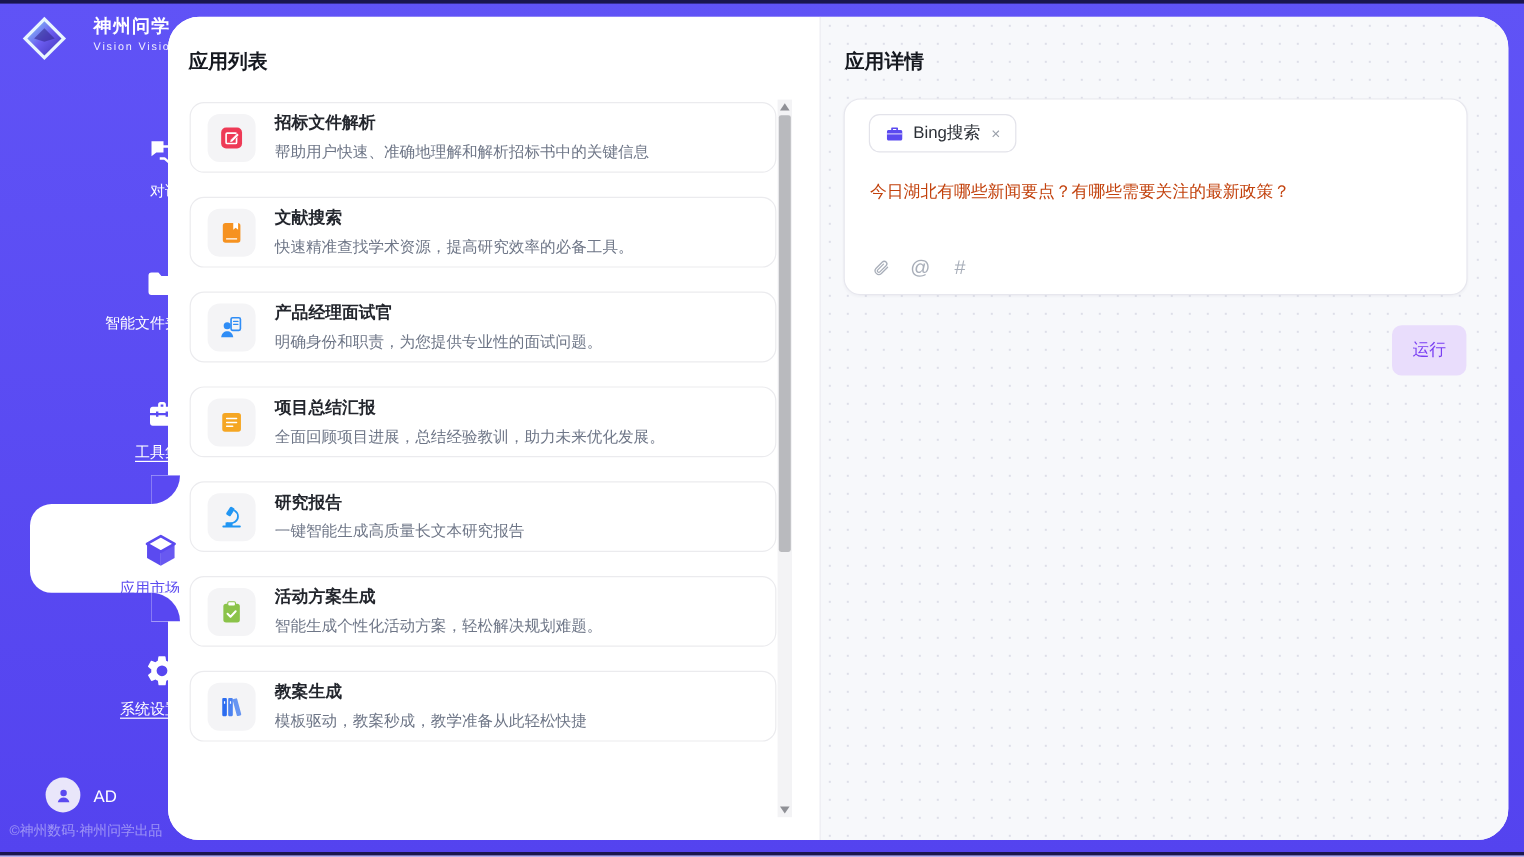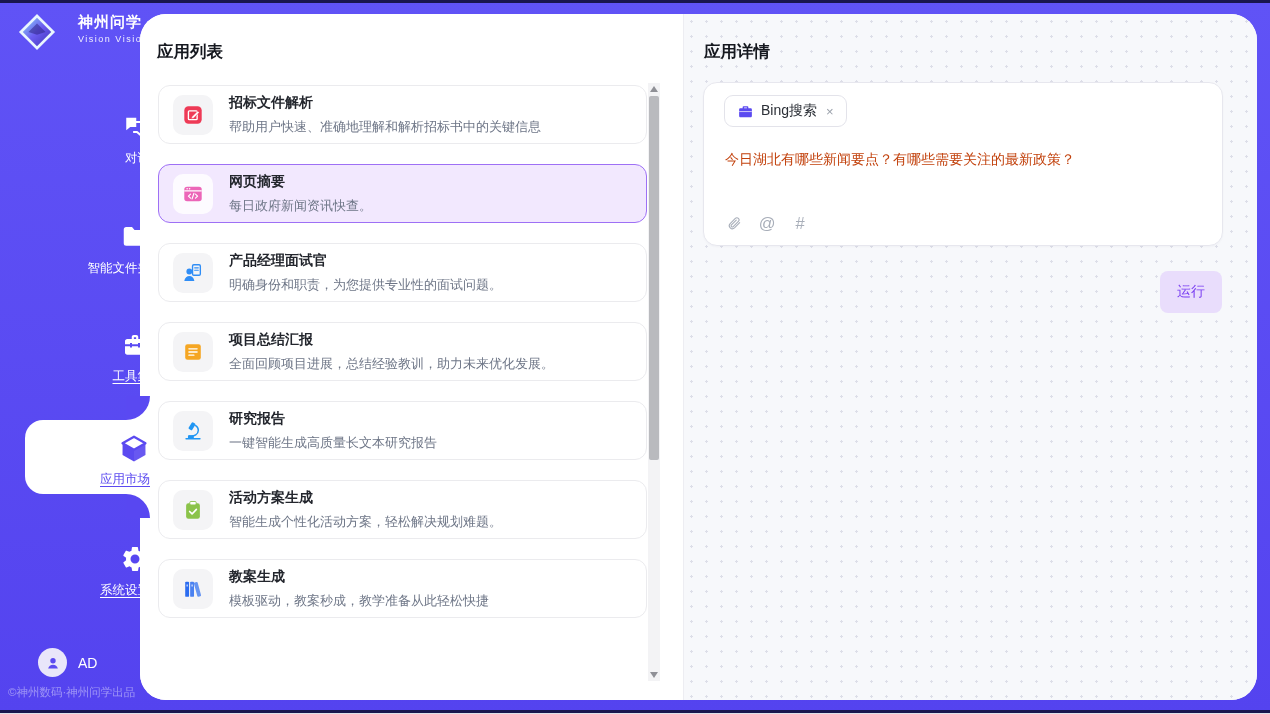--- a/index.html
+++ b/index.html
@@ -17,21 +17,21 @@
   .sidebar{position:absolute;left:0;top:0;width:150px;height:714px;z-index:3;color:#fff}
   .logo{position:absolute;left:18px;top:13px;display:flex;align-items:flex-start;gap:22px}
   .logo svg{width:38px;height:38px}
   .brand-name{font-size:15px;font-weight:700;letter-spacing:1px}
   .brand-sub{font-size:9px;color:rgba(255,255,255,.9);letter-spacing:1.5px;margin-top:2px}
   .nav-item{position:absolute;left:0;width:150px;text-align:right;cursor:pointer}
   .nav-item .nav-icon{display:inline-block;width:30px;height:30px;color:#fff}
   .nav-item .nav-icon svg{width:100%;height:100%}
   .nav-label{display:block;font-size:12.5px;margin-top:4px;color:#fff}
   .nav-label.u{text-decoration:underline;text-underline-offset:3px}
-  .nav-item.active{left:25px;width:125px;height:74px;background:#fff;border-radius:18px 0 0 18px;padding-top:13px}
+  .nav-item.active{left:25px;width:125px;height:74px;background:#fff;border-radius:18px 0 0 18px;padding-top:23px}
   .nav-item.active .nav-icon{color:#5b4af0;width:32px;height:32px}
   .nav-item.active .nav-label{color:#5b4af0;margin-top:2px}
   .ear{position:absolute;right:0;width:24px;height:24px;background:#fff;overflow:hidden}
   .ear-top{top:-24px}
   .ear-top::before{content:"";position:absolute;inset:0;background:#5a49f2;border-bottom-right-radius:24px}
   .ear-bottom{bottom:-24px}
   .ear-bottom::before{content:"";position:absolute;inset:0;background:#5847f1;border-top-right-radius:24px}
   .user-row{position:absolute;left:38px;top:648px;display:flex;align-items:center;gap:11px;cursor:pointer}
   .avatar{width:29px;height:29px;border-radius:50%;background:#e9e6fa;display:flex;align-items:center;justify-content:center;color:#5b4af0}
   .avatar svg{width:18px;height:18px}
@@ -148,33 +148,31 @@
               <rect x="2.5" y="2.5" width="19" height="19" rx="4.5" fill="currentColor"></rect>
               <rect x="7" y="7.5" width="9.5" height="9.5" rx="1" fill="none" stroke="#fff" stroke-width="1.5"></rect>
               <path d="M10.8 13.9l6.3-6.3 1.7 1.7-6.3 6.3-2.2.5.5-2.2z" fill="#fff" stroke="currentColor" stroke-width=".6"></path>
             </svg>
           </span>
           <span class="app-texts">
             <span class="app-title" style="display: block;">招标文件解析</span>
             <span class="app-desc" style="display: block;">帮助用户快速、准确地理解和解析招标书中的关键信息</span>
           </span>
         </div>
-        <div class="app-card selected">
-          <span class="icon-box" style="color: rgb(236, 102, 184);">
-            <svg viewBox="0 0 24 24">
-              <rect x="2.5" y="4" width="19" height="16" rx="3" fill="currentColor"></rect>
-              <path d="M2.5 8.6h19" stroke="#fff" stroke-width="1.3"></path>
-              <circle cx="5.6" cy="6.3" r=".85" fill="#fff"></circle>
-              <circle cx="8.3" cy="6.3" r=".85" fill="#fff"></circle>
-              <path d="M9.3 12.1L7 14.3l2.3 2.2M14.7 12.1l2.3 2.2-2.3 2.2M13 11.3l-2 6" fill="none" stroke="#fff" stroke-width="1.3" stroke-linecap="round" stroke-linejoin="round"></path>
-            </svg>
-          </span>
-          <span class="app-texts">
-            <span class="app-title" style="display: block;">网页摘要</span>
-            <span class="app-desc" style="display: block;">每日政府新闻资讯快查。</span>
+        <div class="app-card">
+          <span class="icon-box" style="color: rgb(246, 146, 32);">
+            <svg viewBox="0 0 24 24">
+              <rect x="4" y="3" width="16" height="18" rx="2.5" fill="currentColor"></rect>
+              <path d="M13.5 3v6.2l2.2-1.7L17.9 9.2V3h-4.4z" fill="#fff"></path>
+              <path d="M7 17.5h10" stroke="#fff" stroke-width="1.3"></path>
+            </svg>
+          </span>
+          <span class="app-texts">
+            <span class="app-title" style="display: block;">文献搜索</span>
+            <span class="app-desc" style="display: block;">快速精准查找学术资源，提高研究效率的必备工具。</span>
           </span>
         </div>
         <div class="app-card">
           <span class="icon-box" style="color: rgb(47, 141, 246);">
             <svg viewBox="0 0 24 24">
               <rect x="11.5" y="3" width="8.5" height="11.5" rx="1.4" fill="none" stroke="currentColor" stroke-width="1.5"></rect>
               <path d="M13.8 6.4h4M13.8 9h4" stroke="currentColor" stroke-width="1.2" stroke-linecap="round"></path>
               <circle cx="8" cy="10.3" r="3.2" fill="currentColor"></circle>
               <path d="M2.5 20.8c.6-3.6 2.9-5.4 5.5-5.4s4.9 1.8 5.5 5.4H2.5z" fill="currentColor"></path>
             </svg>

